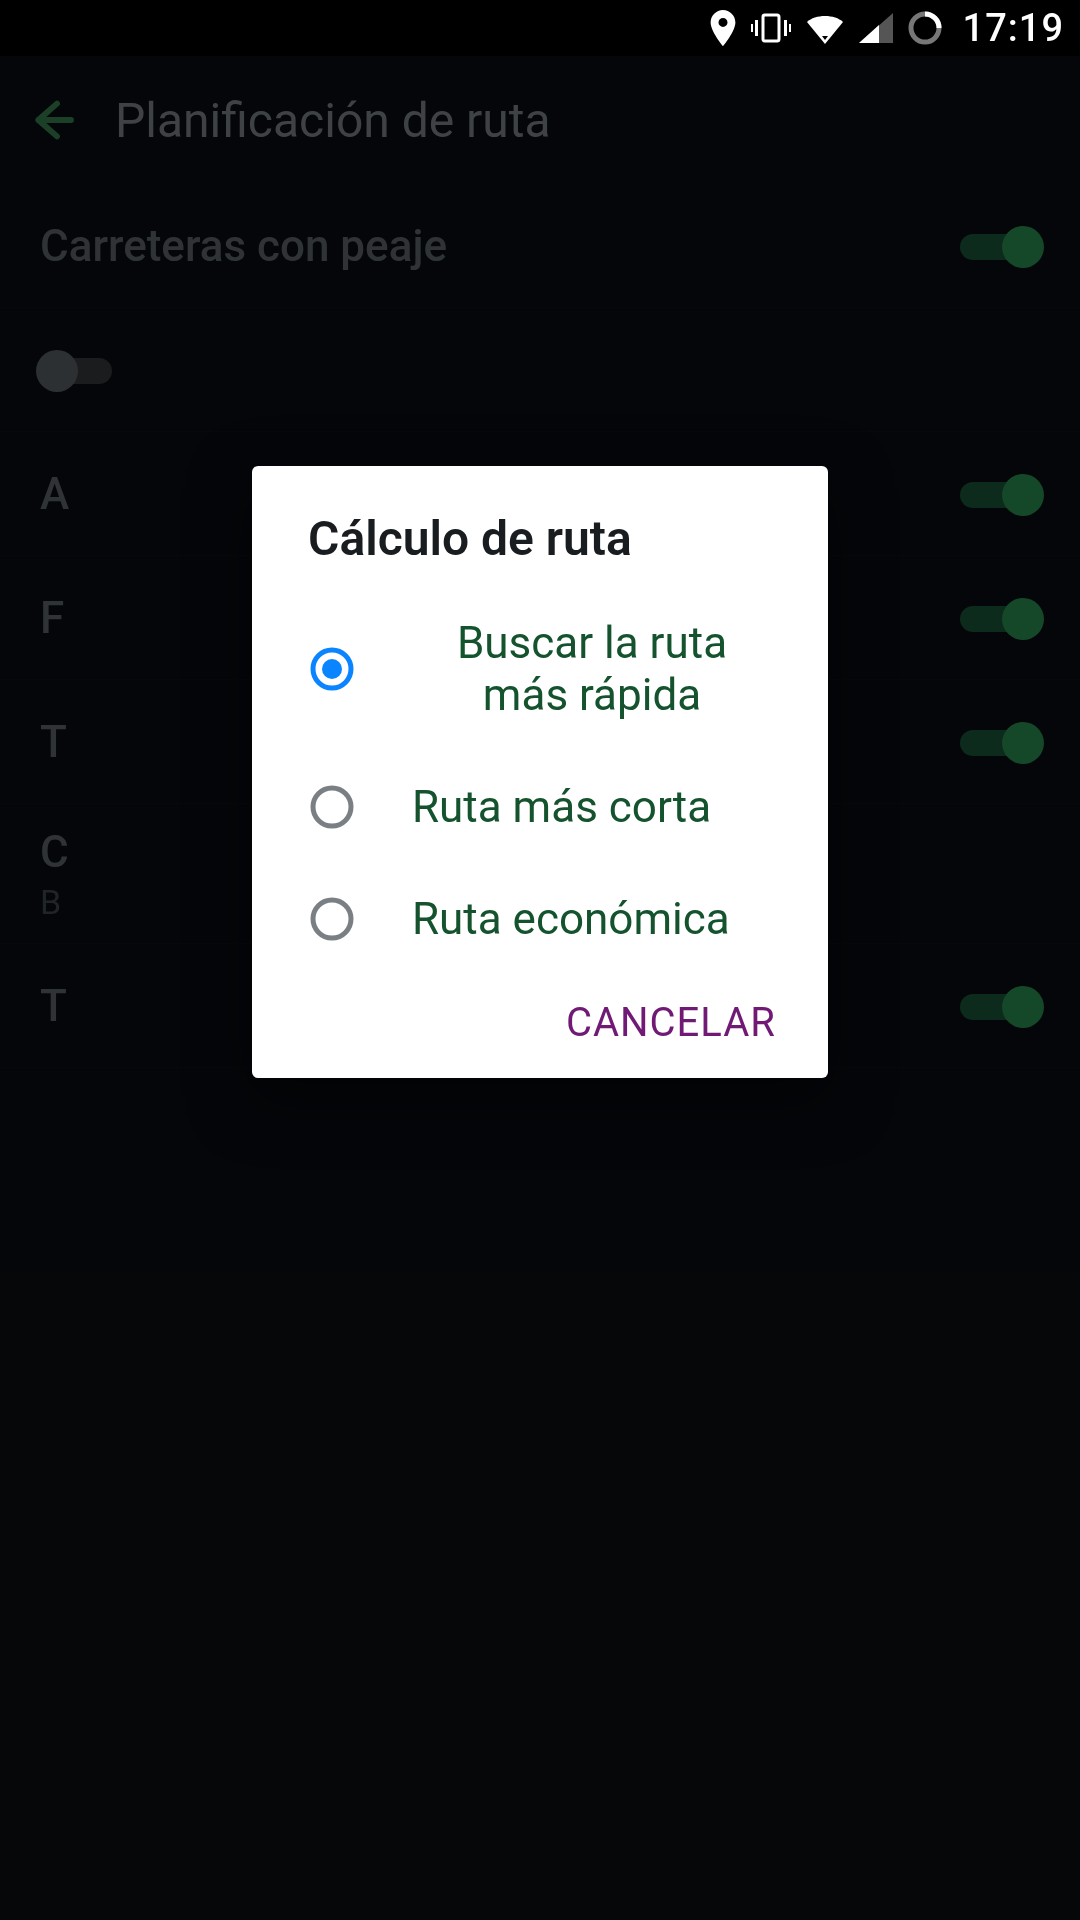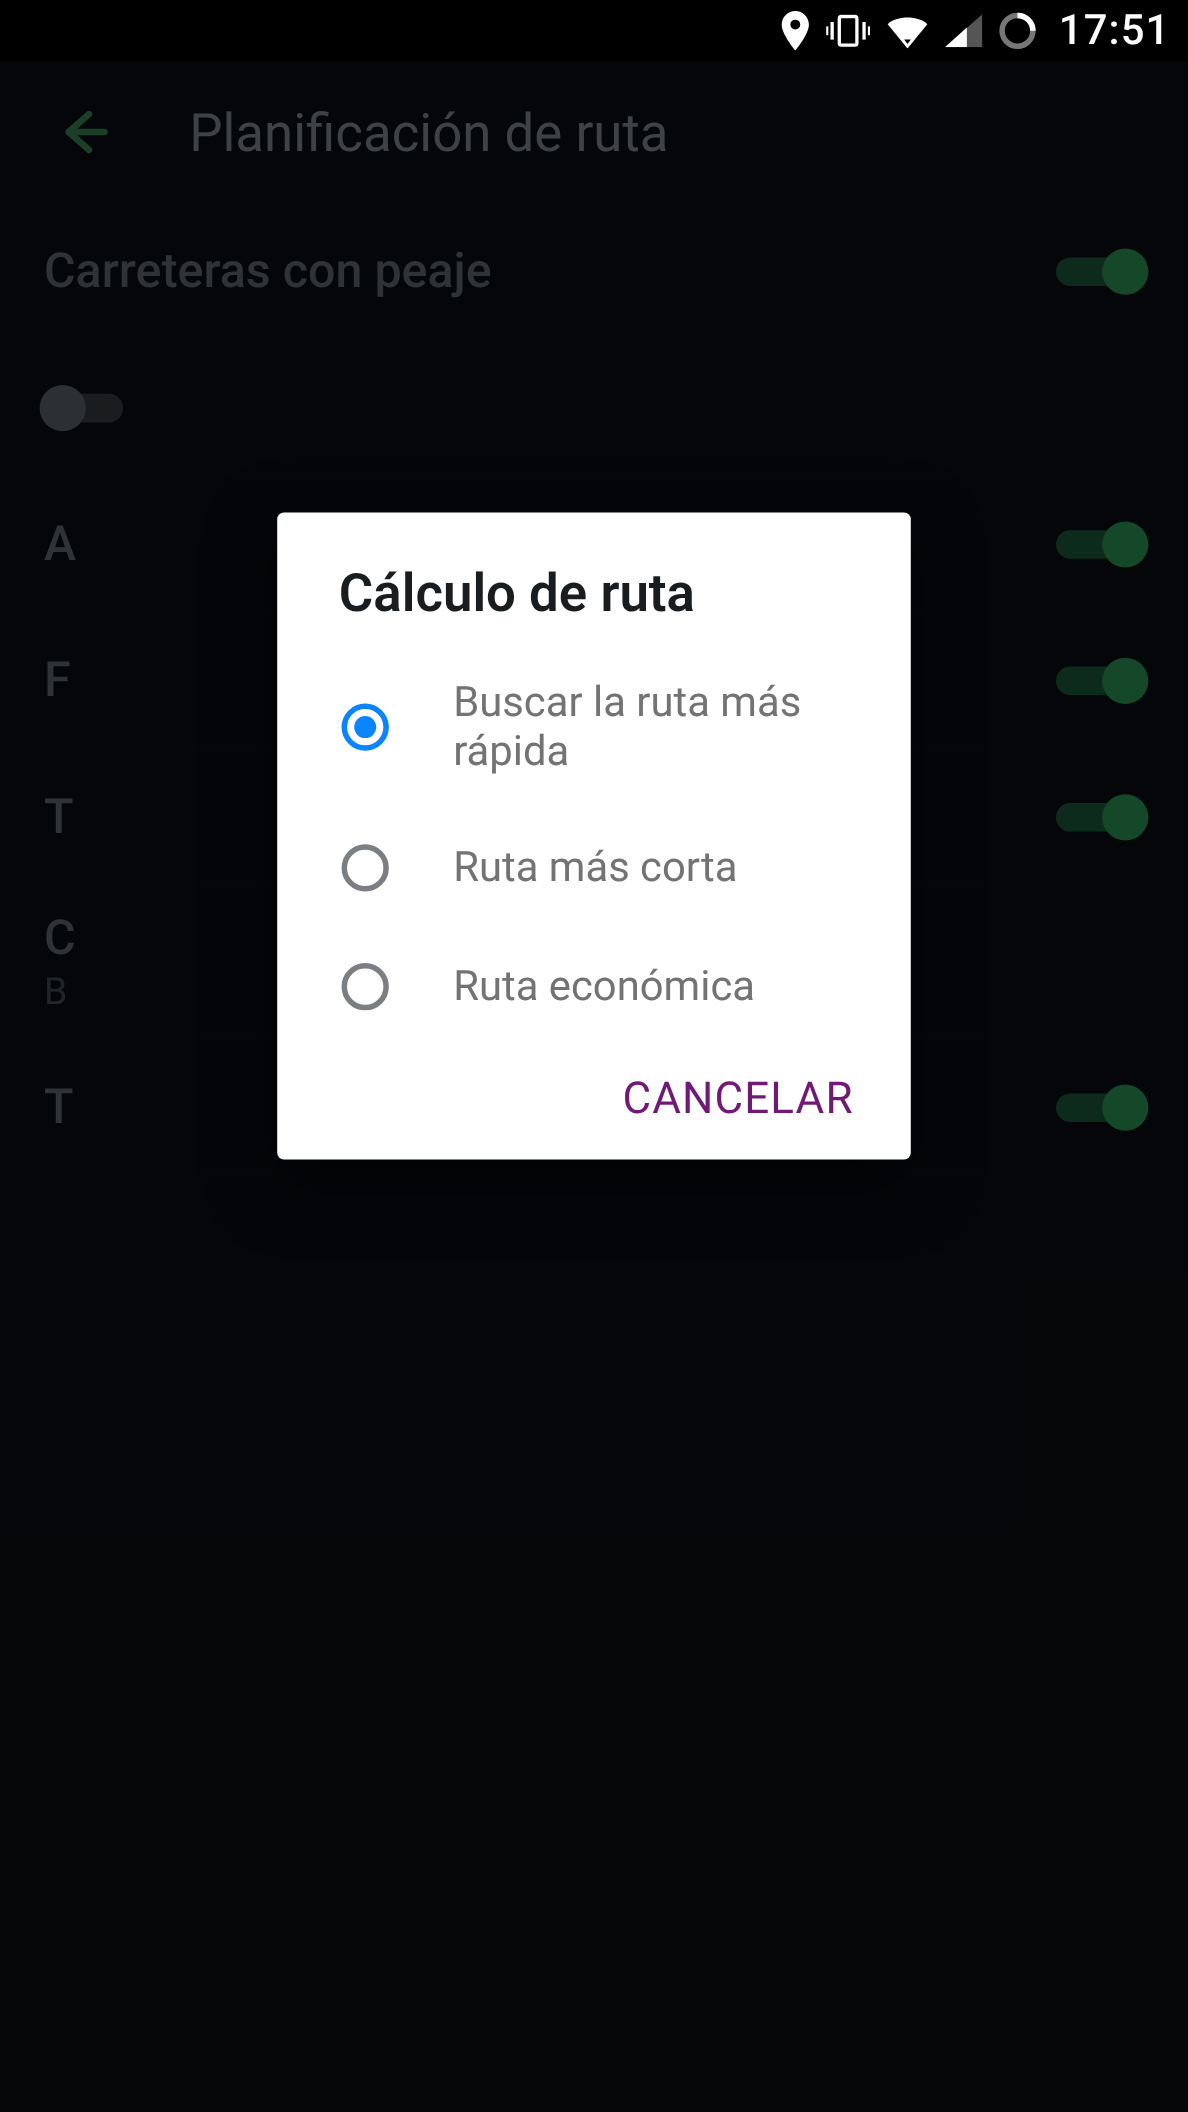--- a/index.html
+++ b/index.html
@@ -16,22 +16,22 @@
     gap: 14px;
   }
   .status-bar .time { color: #fff; font-size: 38px; font-weight: 500; letter-spacing: 1px; margin-left: 6px; }
   .status-bar svg { display: block; }
 
   
   .app-header {
     height: 128px;
     display: flex;
     align-items: center;
-    padding: 0 44px;
-    gap: 68px;
+    padding: 0 20px;
+    gap: 35px;
   }
   .back-btn { width: 60px; height: 60px; display: flex; align-items: center; justify-content: center; }
   .page-title { color: #8c939a; font-size: 48px; font-weight: 400; }
 
   
   .settings { }
   .setting-row {
     height: 124px;
     display: flex;
     align-items: center;
@@ -63,21 +63,21 @@
     background: #fff;
     border-radius: 6px;
     box-shadow: 0 20px 60px rgba(0,0,0,0.5);
     padding: 44px 0 20px 0;
   }
   .dialog-title { color: #1a1d1f; font-size: 48px; font-weight: 600; padding: 0 56px 20px 56px; }
   .radio-row {
     display: flex; align-items: center; gap: 56px;
     padding: 30px 56px;
   }
-  .radio-row .label { color: #737373; font-size: 38px; }
+  .radio-row .label { color: #14532d; font-size: 44px; text-align: center; }
   .radio { width: 48px; height: 48px; flex-shrink: 0; }
   .dialog-actions { display: flex; justify-content: flex-end; padding: 24px 52px 12px 52px; }
   .cancel-btn { color: #701a75; font-size: 40px; font-weight: 400; letter-spacing: 1px; background: none; border: none; text-align: center; }
 
   
   .bg-layer { position: absolute; top: 56px; left: 0; right: 0; }
 </style>
 </head>
 <body>
 
@@ -107,21 +107,21 @@
         <path fill="#555" d="M0 30 L34 30 L34 0 Z"></path>
         <path fill="#fff" d="M0 30 L20 30 L20 12 Z"></path>
       </svg>
   </span>
   <span>
     <svg width="36" height="36" viewBox="0 0 36 36">
         <circle cx="18" cy="18" r="14" fill="none" stroke="#777" stroke-width="5"></circle>
         <path d="M18 4 A14 14 0 0 1 32 18" fill="none" stroke="#fff" stroke-width="5"></path>
       </svg>
   </span>
-  <span class="time">17:51</span>
+  <span class="time">17:19</span>
 </div>
 
 <div class="bg-layer">
   <div class="app-header">
     <div class="back-btn">
       <svg width="56" height="56" viewBox="0 0 48 48">
           <path fill="none" stroke="#3f8f57" stroke-width="5" stroke-linecap="round" stroke-linejoin="round" d="M30 10 L14 24 L30 38 M14 24 H42"></path>
         </svg>
     </div>
     <div class="page-title">Planificación de ruta</div>

